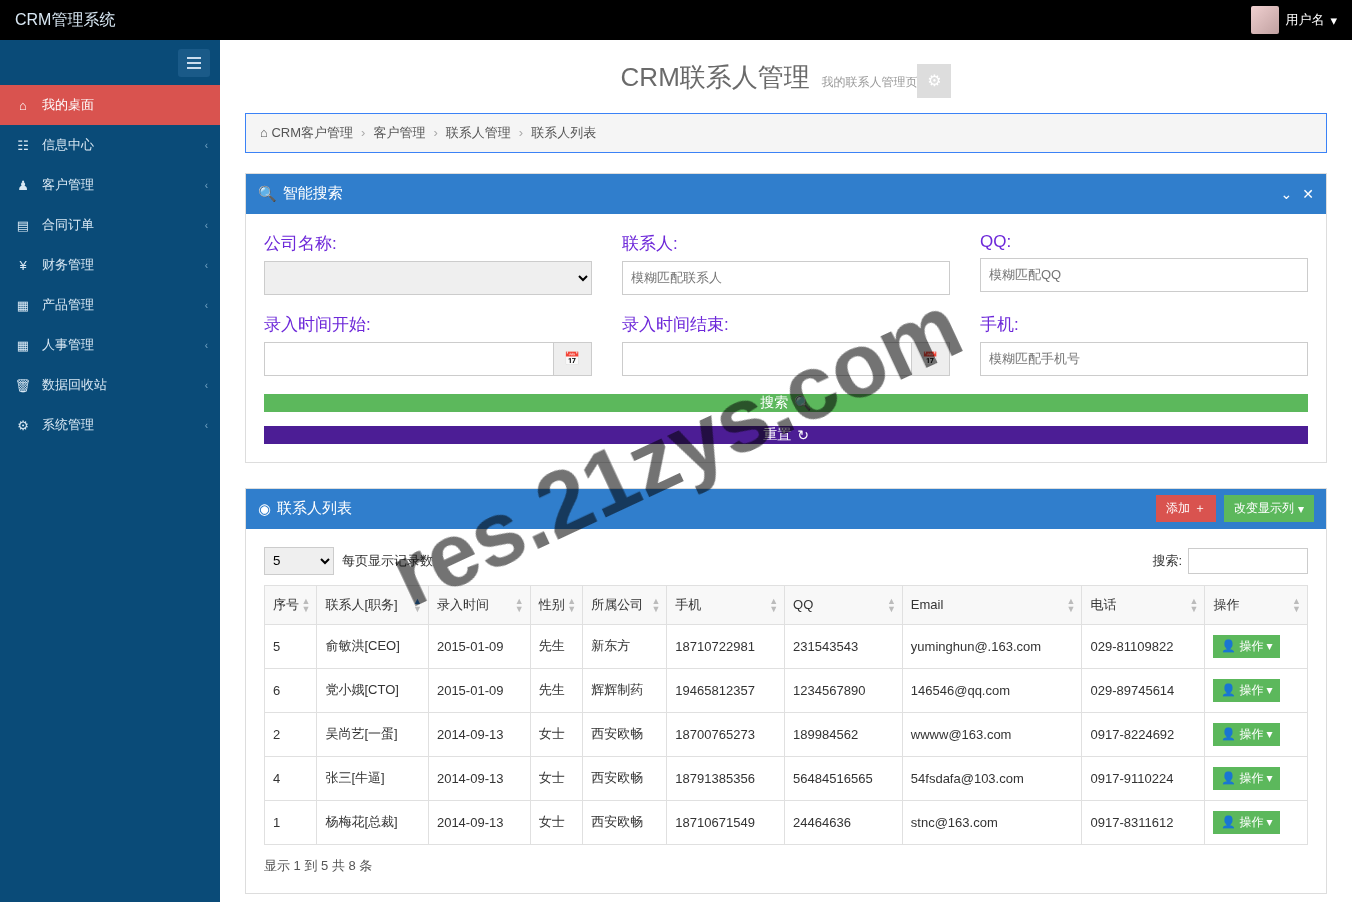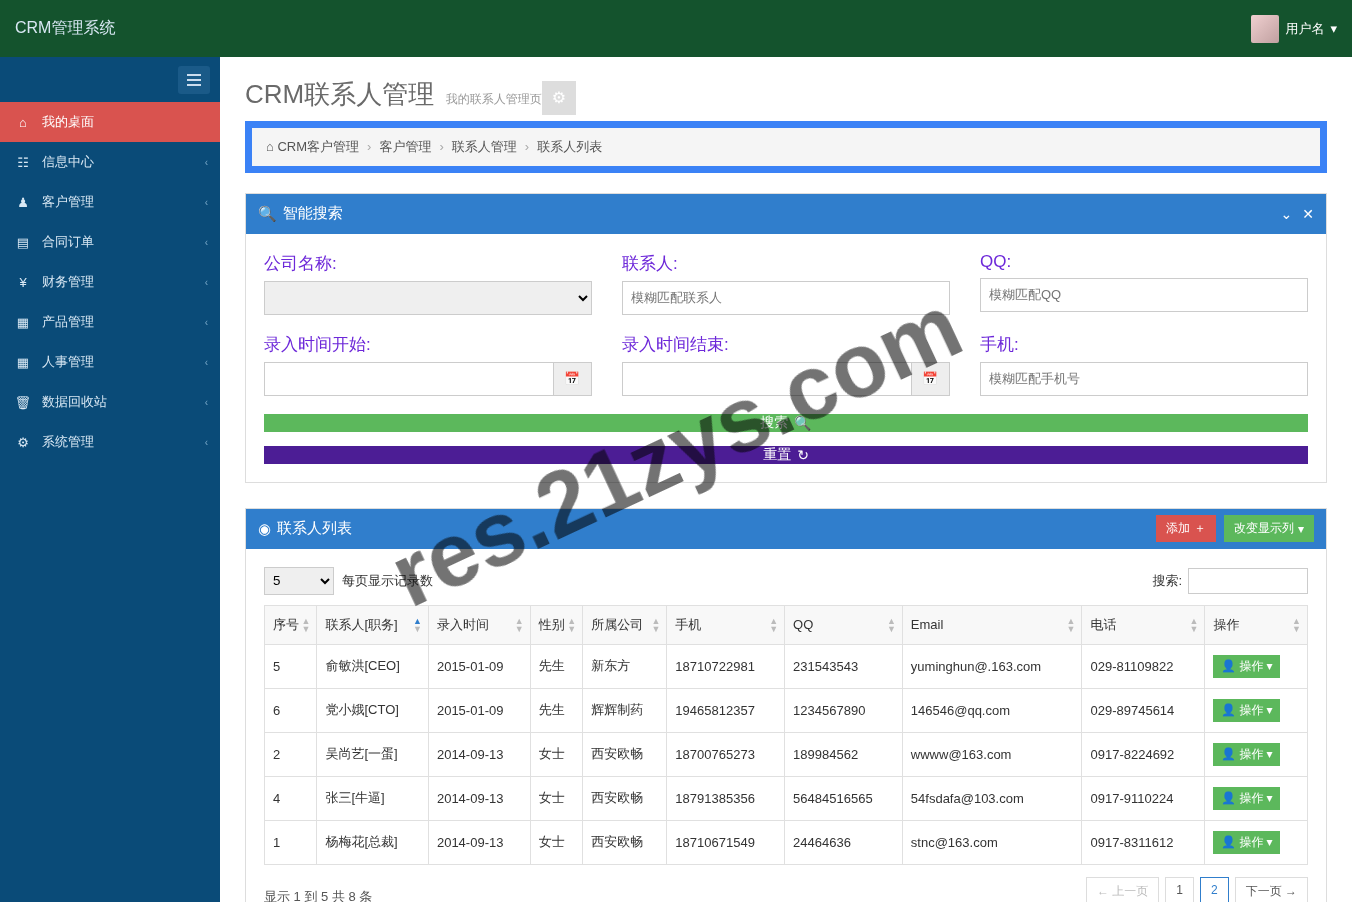--- a/index.html
+++ b/index.html
@@ -1,35 +1,35 @@
 <!DOCTYPE html>
 <html><head>
 <meta charset="utf-8">
 <style>
 * { margin:0; padding:0; box-sizing:border-box; font-family:"Microsoft YaHei",Arial,sans-serif; }
 body { background:#fff; font-size:13px; color:#333; }
-.topbar { height:57px; background:#14532d; color:#fff; display:flex; align-items:center; justify-content:space-between; padding:0 15px; }
+.topbar { height:40px; background:#000000; color:#fff; display:flex; align-items:center; justify-content:space-between; padding:0 15px; }
 .brand { font-size:16px; color:#d9e8f4; }
 .user-area { display:flex; align-items:center; gap:6px; cursor:pointer; }
 .avatar { width:28px; height:28px; background:linear-gradient(135deg,#f0d0d0,#c0a0a0); border-radius:2px; }
 .layout { display:flex; min-height:calc(100vh - 40px); }
 .sidebar { width:220px; background:#0a4b78; color:#fff; }
 .sidebar-toggle-row { height:45px; display:flex; justify-content:flex-end; align-items:center; padding-right:10px; background:#0a4b78; }
 .hamburger { width:32px; height:28px; background:#1a5a88; border-radius:3px; display:flex; flex-direction:column; justify-content:center; align-items:center; gap:3px; cursor:pointer; }
 .hamburger span { width:14px; height:2px; background:#cde; }
 .nav-item { display:flex; align-items:center; height:40px; padding:0 14px; cursor:pointer; color:#d9e8f4; position:relative; font-size:13px; }
 .nav-item.active { background:#d9534f; color:#fff; }
 .nav-icon { width:18px; text-align:center; margin-right:10px; font-style:normal; }
 .nav-arrow { position:absolute; right:12px; font-size:10px; color:#7aa8c9; }
 .main { flex:1; background:#fff; padding:20px 25px; }
-.page-head { display:flex; align-items:baseline; justify-content:flex-start; margin-bottom:6px; }
+.page-head { display:flex; align-items:baseline; justify-content:center; margin-bottom:15px; }
 .page-title { font-size:26px; color:#6a6a6a; font-weight:normal; }
 .page-sub { font-size:12px; color:#999; margin-left:8px; }
 .page-gear { width:34px; height:34px; background:#ddd; color:#fff; display:flex; align-items:center; justify-content:center; cursor:pointer; font-size:16px; }
-.breadcrumb { background:#f5f5f5; border:7px solid #3b82f6; padding:10px 14px; margin-bottom:20px; color:#555; font-size:13px; }
+.breadcrumb { background:#f5f5f5; border:1px solid #3b82f6; padding:10px 14px; margin-bottom:20px; color:#555; font-size:13px; }
 .breadcrumb .sep { margin:0 8px; color:#aaa; }
 .panel { border:1px solid #ddd; margin-bottom:25px; }
 .panel-head { background:#307ecc; color:#fff; height:40px; display:flex; align-items:center; justify-content:space-between; padding:0 12px; }
 .panel-head-l { display:flex; align-items:center; gap:6px; font-size:15px; }
 .panel-head-r { display:flex; gap:10px; align-items:center; }
 .panel-head-r span { cursor:pointer; font-size:14px; }
 .panel-body { padding:18px; background:#fff; }
 .form-grid { display:grid; grid-template-columns:1fr 1fr 1fr; gap:18px 30px; margin-bottom:18px; }
 .form-cell label { display:block; margin-bottom:6px; color:#6d28d9; font-size:17px; }
 .form-cell input, .form-cell select { width:100%; height:34px; border:1px solid #ccc; padding:0 8px; font-size:13px; }
@@ -333,26 +333,20 @@
                 <td>18710671549</td>
                 <td>24464636</td>
                 <td>stnc@163.com</td>
                 <td>0917-8311612</td>
                 <td><button class="op-btn"><span>👤</span>操作<span>▾</span></button></td>
               </tr>
             </tbody>
         </table>
         <div class="table-footer">
           <div>显示 1 到 5 共 8 条</div>
-          <div class="pager" id="pager">
-              <a class="disabled">← 上一页</a>
-              <a>1</a>
-              <a class="active">2</a>
-              <a>下一页 →</a>
-            </div>
         </div>
       </div>
     </div>
 
   </div>
 </div>
 
 <div class="watermark">res.21zys.com</div>
 
 </body></html>

